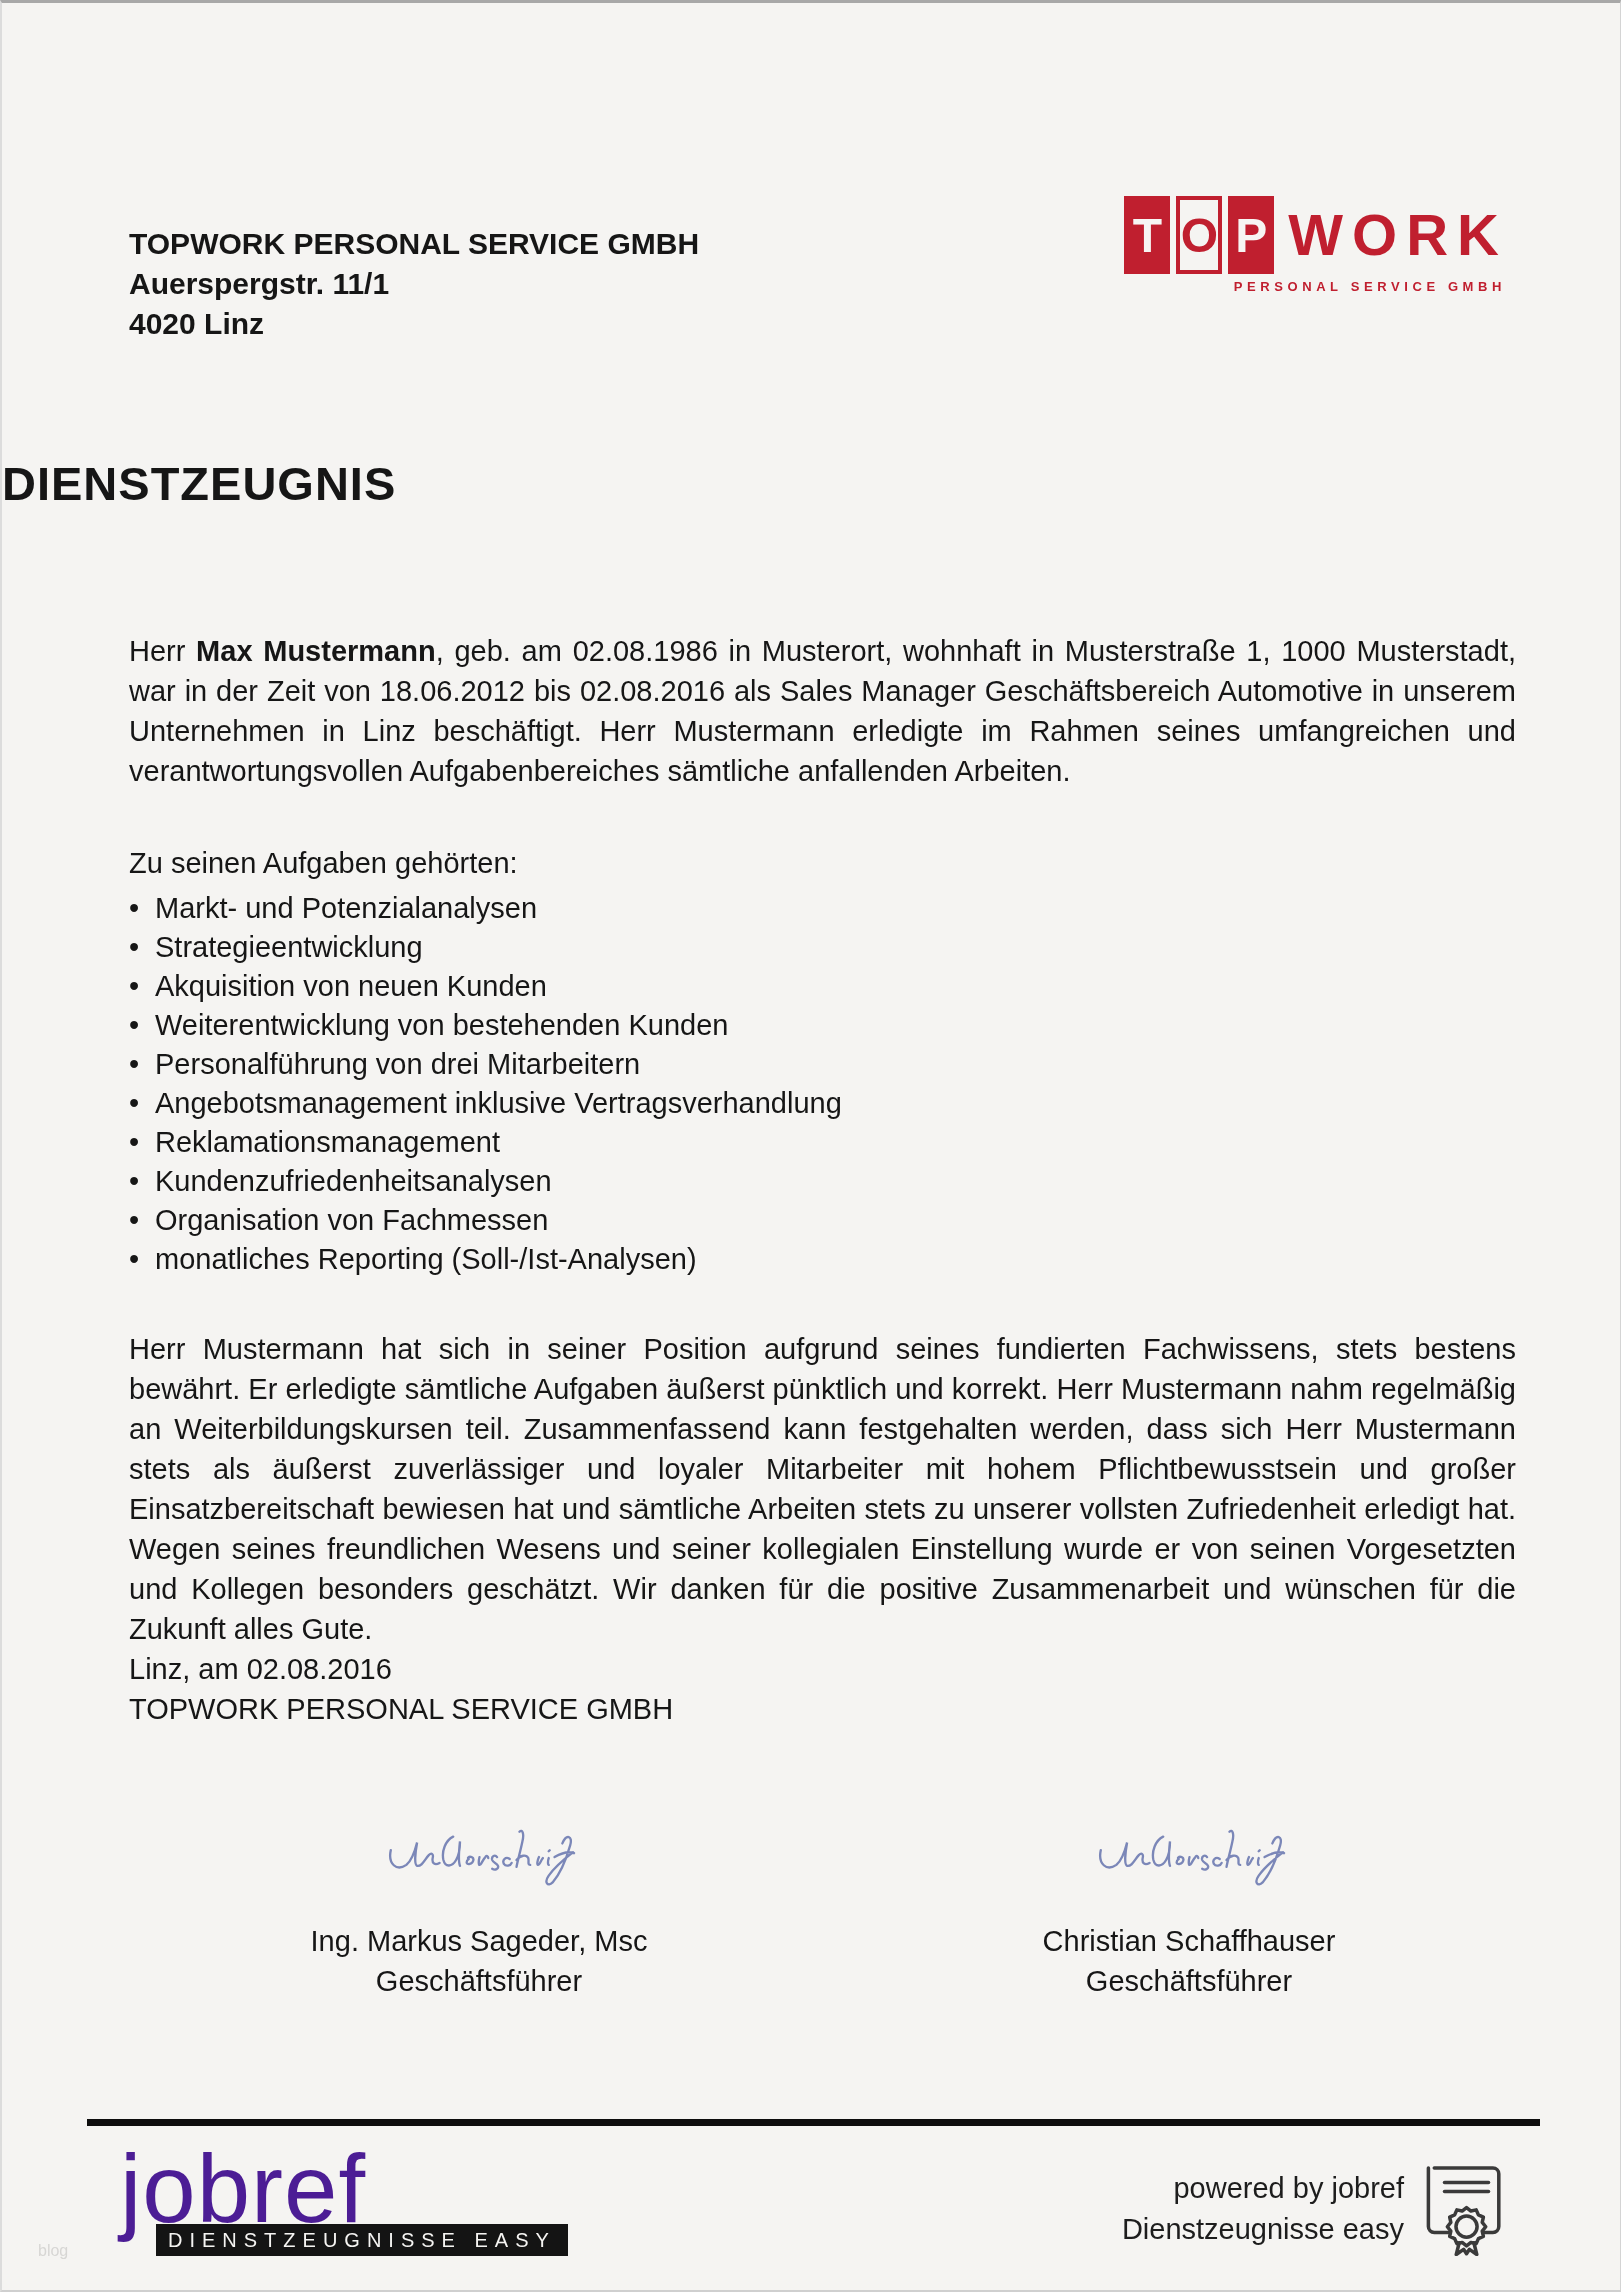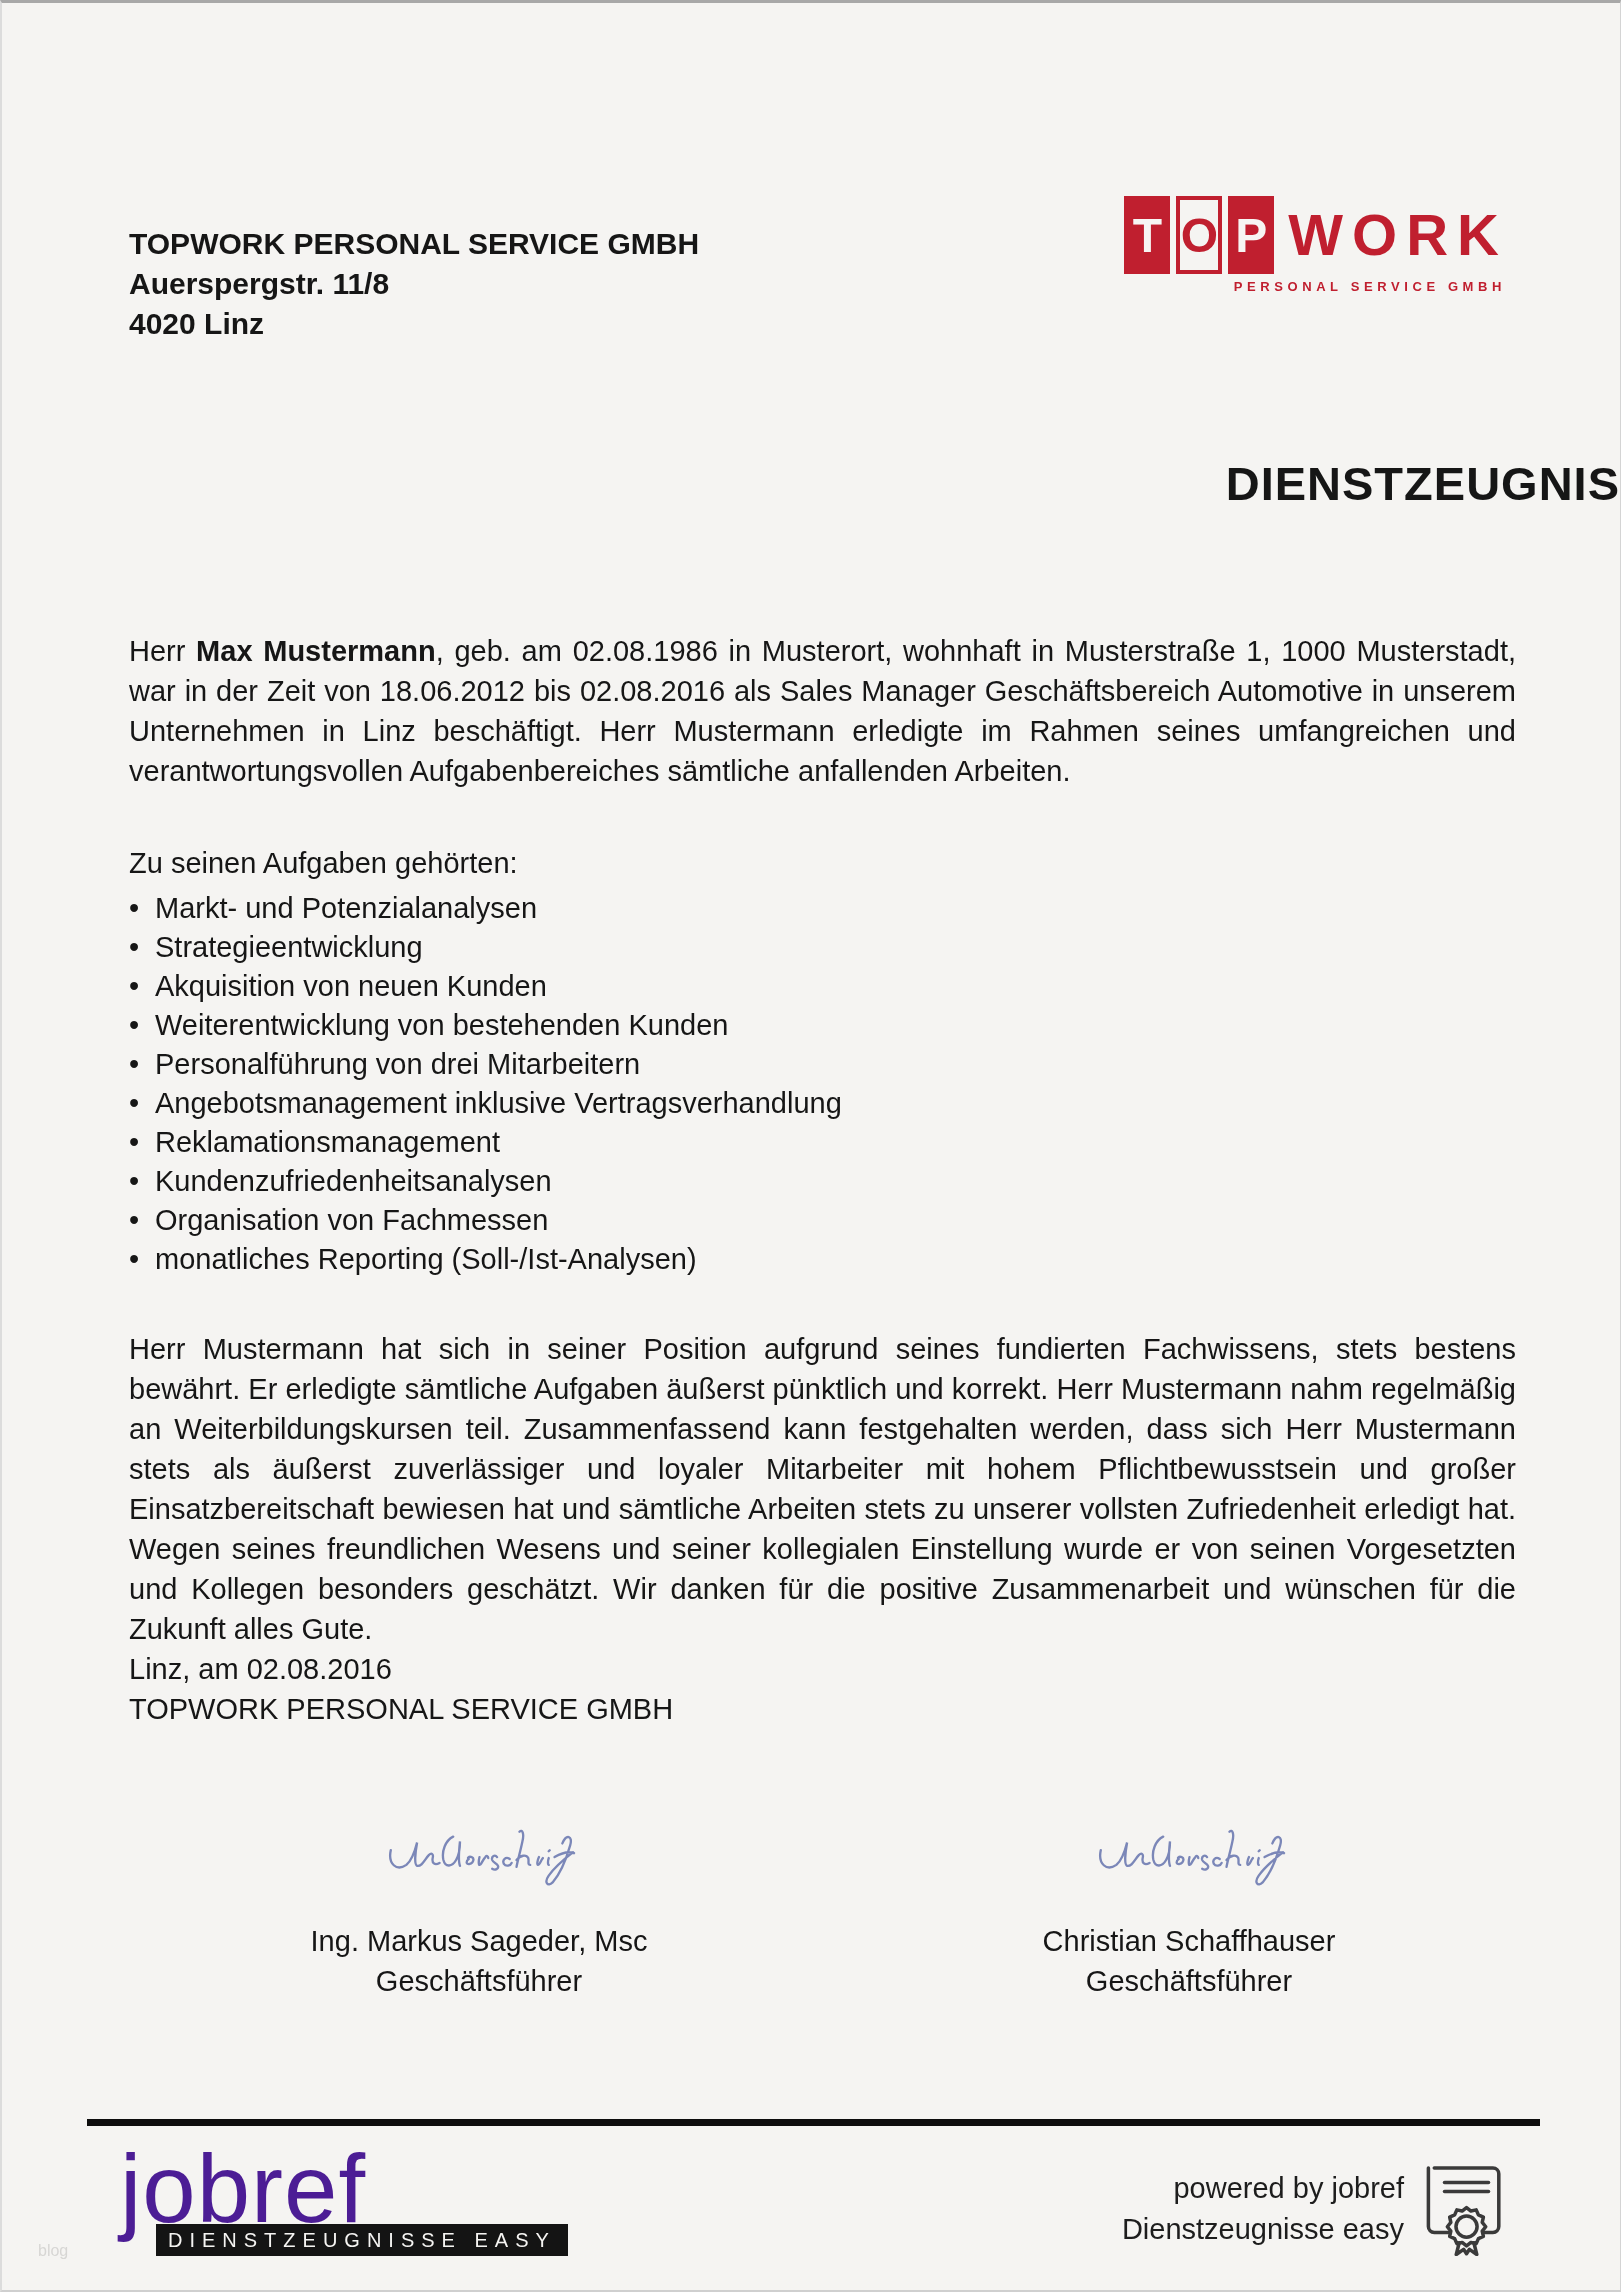--- a/index.html
+++ b/index.html
@@ -21,21 +21,21 @@
   .header{display:flex;justify-content:space-between;align-items:flex-start;padding:193px 112px 0 127px;}
   .sender{margin-top:28px;font-size:30px;font-weight:700;line-height:40px;}
   .tw-logo{display:flex;flex-direction:column;align-items:flex-end;}
   .tw-row{display:flex;align-items:center;gap:6px;}
   .tw-block{width:46px;height:78px;display:grid;place-items:center;font-size:48px;font-weight:700;box-sizing:border-box;}
   .tw-solid{background:#c01f2f;color:#f7f5f3;}
   .tw-outline{border:4px solid #c01f2f;color:#c01f2f;background:transparent;}
   .tw-work{color:#c01f2f;font-size:58px;font-weight:700;letter-spacing:9px;line-height:1;margin-left:8px;}
   .tw-sub{color:#c01f2f;font-size:13px;font-weight:600;letter-spacing:4.6px;margin-top:5px;padding-right:2px;}
   
-  .title{margin:112px 0 0 0;font-size:47px;font-weight:700;text-align:right;letter-spacing:1px;}
+  .title{margin:112px 0 0 0;font-size:47px;font-weight:700;text-align:left;letter-spacing:1px;}
   
   .content{padding:0 104px 0 127px;}
   .para{font-size:29px;line-height:40px;text-align:justify;margin:0;}
   .intro{margin-top:120px;}
   .duties{margin-top:52px;}
   .duties-heading{font-size:29px;line-height:40px;margin:0 0 6px 0;}
   .duties ul{list-style:none;margin:0;padding:0;}
   .duties li{font-size:29px;line-height:39px;display:flex;}
   .duties .bullet{width:26px;flex:0 0 auto;}
   .assessment{margin-top:50px;}
@@ -59,21 +59,21 @@
   .watermark{position:absolute;left:36px;bottom:30px;font-size:16px;color:#d7d6d4;}
 </style>
 </head>
 <body>
 
 <div class="page">
 
   <div class="header">
     <div class="sender">
       <div>TOPWORK PERSONAL SERVICE GMBH</div>
-      <div>Auerspergstr. 11/8</div>
+      <div>Auerspergstr. 11/1</div>
       <div>4020 Linz</div>
     </div>
     <div class="tw-logo">
       <div class="tw-row">
         <div class="tw-block tw-solid">T</div>
         <div class="tw-block tw-outline">O</div>
         <div class="tw-block tw-solid">P</div>
         <div class="tw-work">WORK</div>
       </div>
       <div class="tw-sub">PERSONAL SERVICE GMBH</div>

